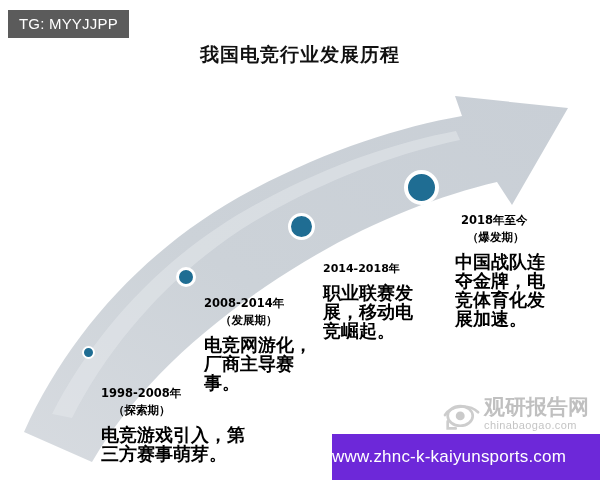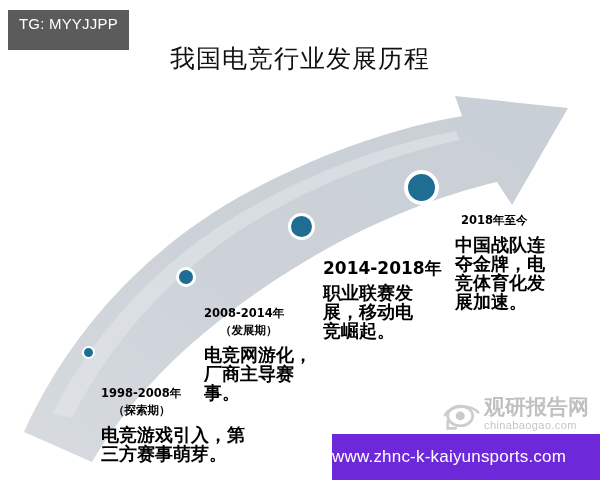--- a/index.html
+++ b/index.html
@@ -10,33 +10,34 @@
     position:relative;
     overflow:hidden;
   }
   #stage{position:absolute;left:0;top:0;width:600px;height:480px;}
 
   
   .tg-tag{
     position:absolute;left:8px;top:10px;
     background:#5b5b5b;color:#ffffff;
     font-size:15px;line-height:21px;
-    padding:3px 11px 16px 11px;
+    padding:3px 11px 4px 11px;
     letter-spacing:.2px;
     white-space:nowrap;
   }
 
   
   .chart-title{
     position:absolute;left:0;top:42px;width:600px;
     text-align:center;
     font-family:"DejaVu Sans","Liberation Sans",sans-serif;
-    font-size:25px;color:#111111;
+    font-size:19px;color:#111111;
     letter-spacing:1px;
     white-space:nowrap;
+    font-weight:bold;
   }
 
   
   #arrow-svg{position:absolute;left:0;top:0;width:600px;height:480px;}
 
   
   .marker{position:absolute;border-radius:50%;
     background:#1f6d93;
     box-sizing:border-box;
     border:3px solid #ffffff;
@@ -57,25 +58,25 @@
     padding-left:14px;
   }
   .ms .desc{
     font-size:18px;line-height:19px;font-weight:bold;
     margin-top:6px;
   }
 
   
   #ms-1{left:101px;top:345px;width:150px;}
   #ms-1 .phase{padding-left:12px;}
-  #ms-2{left:204px;top:265px;width:150px;}
+  #ms-2{left:204px;top:255px;width:150px;}
   #ms-2 .phase{padding-left:16px;}
   #ms-2 .desc{width:122px;}
   #ms-3{left:323px;top:220px;width:120px;}
-  #ms-3 .period{font-size:17px;}
+  #ms-3 .period{font-size:11px;}
   #ms-3 .phase{padding-left:10px;}
   #ms-3 .desc{width:100px;}
   #ms-4{left:455px;top:172px;width:120px;}
   #ms-4 .period{font-size:11.5px;padding-left:6px;}
   #ms-4 .phase{padding-left:12px;}
   #ms-4 .desc{width:100px;}
 
   
   .watermark{
     position:absolute;left:442px;top:396px;
@@ -163,20 +164,21 @@
     <div class="desc">电竞网游化，厂商主导赛事。</div>
   </div>
 
   <div class="ms" id="ms-3">
     <div class="period">2014-2018年</div>
     <div class="desc">职业联赛发展，移动电竞崛起。</div>
   </div>
 
   <div class="ms" id="ms-4">
     <div class="period">2018年至今</div>
+    <div class="phase">（爆发期）</div>
     <div class="desc">中国战队连夺金牌，电竞体育化发展加速。</div>
   </div>
 
   <div class="watermark">
     <svg class="wm-eye" viewBox="0 0 44 38">
       <path d="M3 19 C10 8, 30 6, 40 16" fill="none" stroke="#b0b0b0" stroke-width="3" stroke-linecap="round"></path>
       <ellipse cx="20" cy="20" rx="14" ry="11" fill="none" stroke="#b0b0b0" stroke-width="3"></ellipse>
       <circle cx="20" cy="20" r="5" fill="#aaaaaa"></circle>
       <path d="M6 26 L6 34 L15 34" fill="none" stroke="#b0b0b0" stroke-width="3" stroke-linecap="round"></path>
     </svg>

